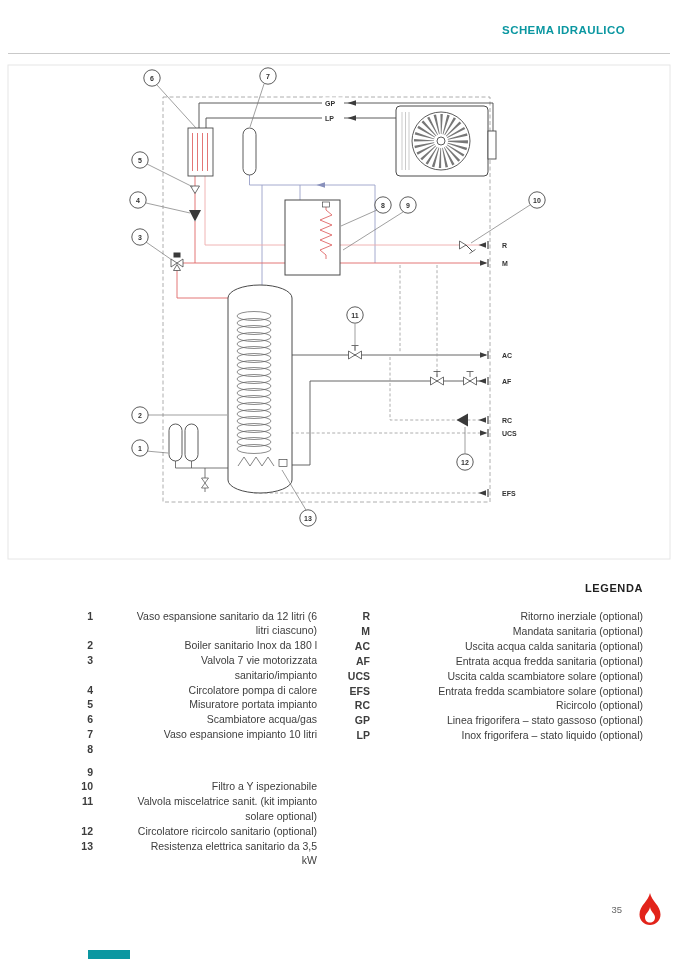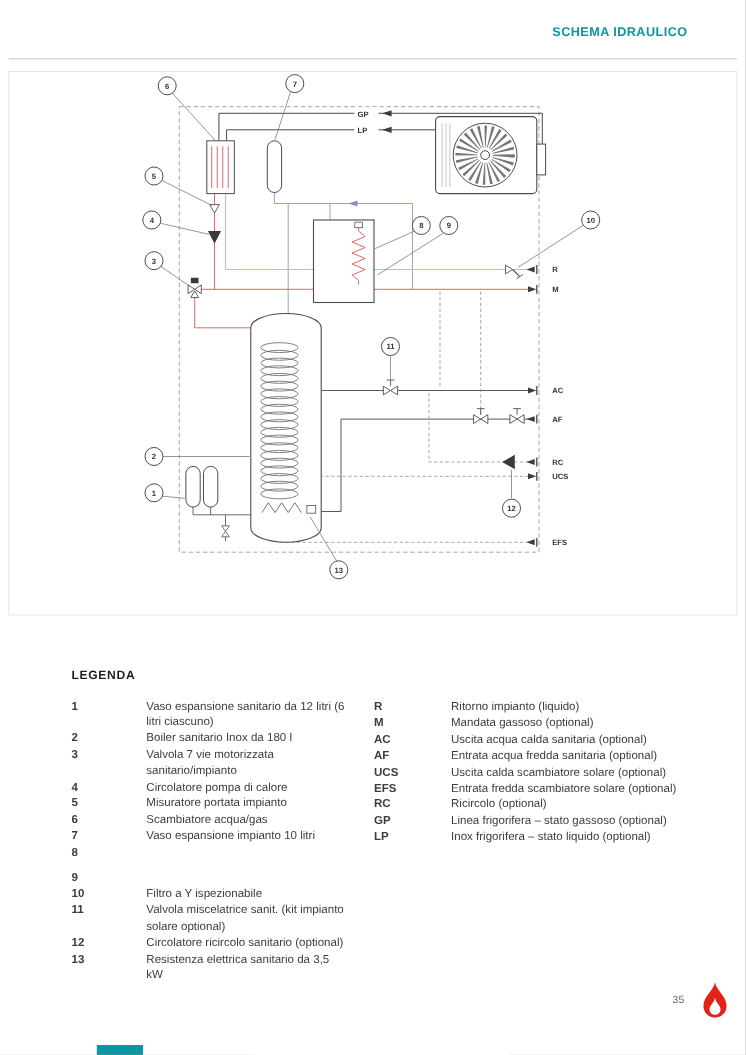--- a/index.html
+++ b/index.html
@@ -8,21 +8,21 @@
     position:relative; width:678px; height:959px; background:#fff;
     font-family:"Liberation Sans", sans-serif; overflow:hidden; margin:0 auto;
   }
   .header-title {
     position:absolute; top:24px; right:53px;
     font-size:11.5px; font-weight:700; letter-spacing:0.4px; color:#0b97a1;margin-left:32px;
   }
   .header-rule { position:absolute; top:53px; left:8px; width:662px; height:1px; background:#c9c9c9; }
   .diagram { position:absolute; left:0; top:0; width:678px; height:570px; }
 
-  .legend { position:absolute; left:65px; top:608px; width:578px; color:#3d3d3d; }
+  .legend { position:absolute; left:65px; top:582px; width:578px; color:#3d3d3d;text-align:right; }
   .legend-title { font-size:11px; font-weight:700; letter-spacing:0.6px; color:#1f1f1f; margin-bottom:15px; }
   .legend-cols { display:flex; }
   .legend-col-left { width:252px; }
   .legend-col-right { width:303px; margin-left:23px; }
   .lrow { display:flex; font-size:10.5px; line-height:14.4px; margin-bottom:0.5px; }
   .lrow .num { width:28px; font-weight:700; flex:none; }
   .lrow .code { width:30px; font-weight:700; flex:none; }
   .lrow .txt { flex:1;margin-left:40px; }
   .lrow.gap { margin-top:8px; }
 
@@ -353,25 +353,25 @@
             <span class="txt">Circolatore ricircolo sanitario (optional)</span>
           </div>
         <div class="lrow" data-name="legend-item">
             <span class="num">13</span>
             <span class="txt">Resistenza elettrica sanitario da 3,5 kW</span>
           </div>
       </div>
       <div class="legend-col legend-col-right" data-name="legend-coded-list">
         <div class="lrow" data-name="legend-item">
             <span class="code">R</span>
-            <span class="txt">Ritorno impianto (liquido)</span>
+            <span class="txt">Ritorno inerziale (optional)</span>
           </div>
         <div class="lrow" data-name="legend-item">
             <span class="code">M</span>
-            <span class="txt">Mandata gassoso (optional)</span>
+            <span class="txt">Mandata sanitaria (optional)</span>
           </div>
         <div class="lrow" data-name="legend-item">
             <span class="code">AC</span>
             <span class="txt">Uscita acqua calda sanitaria (optional)</span>
           </div>
         <div class="lrow" data-name="legend-item">
             <span class="code">AF</span>
             <span class="txt">Entrata acqua fredda sanitaria (optional)</span>
           </div>
         <div class="lrow" data-name="legend-item">

